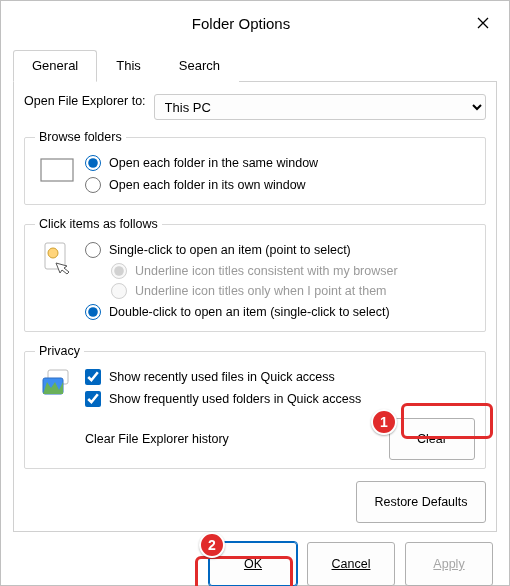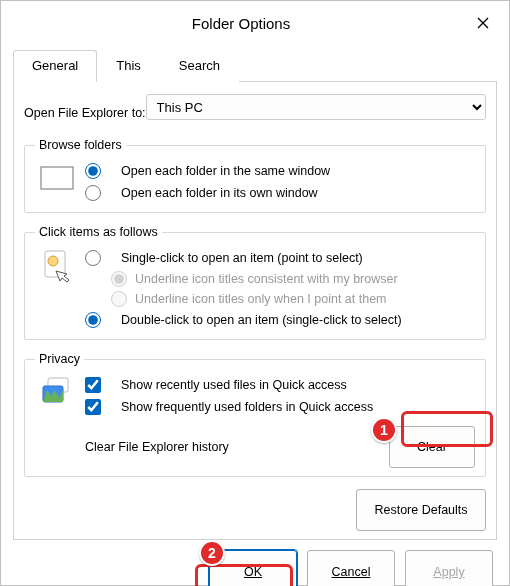--- a/index.html
+++ b/index.html
@@ -42,21 +42,21 @@
   .tab.active {
     border-color: #d0d0d0;
     border-bottom: 1px solid #fff;
     border-radius: 3px 3px 0 0;
   }
   .panel {
     padding: 12px 10px 8px 10px;
     border: 1px solid #d0d0d0;
     border-top: none;
   }
-  .row { display: flex; align-items: flex-end; gap: 0; margin-bottom: 18px; }
+  .row { display: flex; align-items: flex-start; gap: 8px; margin-bottom: 10px; }
   .label { white-space: nowrap; }
   select.combo {
     flex: 1; height: 26px; padding: 2px 6px;
     border: 1px solid #ccc; border-radius: 3px;
     background: #fdfdfd;
     font-family: inherit; font-size: 13px;
   }
   fieldset.grp {
     border: 1px solid #d8d8d8;
     border-radius: 2px;
@@ -65,21 +65,21 @@
   }
   fieldset.grp legend { padding: 0 4px; font-size: 12.5px; }
   .grp-body { display: flex; gap: 6px; align-items: flex-start; }
   .grp-icon {
     width: 44px; min-width: 44px; height: 40px;
     display: flex; align-items: flex-start; justify-content: center;
     padding-top: 2px;
   }
   .grp-opts { flex: 1; }
   .radio-row, .check-row {
-    display: flex; align-items: center; gap: 20px;
+    display: flex; align-items: center; gap: 8px;
     padding: 3px 0;
   }
   .sub { margin-left: 26px; color: #9a9a9a; padding: 2px 0; display:flex; align-items:center; gap:8px;}
   input[type=radio], input[type=checkbox] {
     width: 16px; height: 16px; margin: 0;
     accent-color: #0067c0;
   }
   .sub input[type=radio] { accent-color: #bdbdbd; }
   .clear-row {
     display: flex; align-items: center; gap: 10px;

